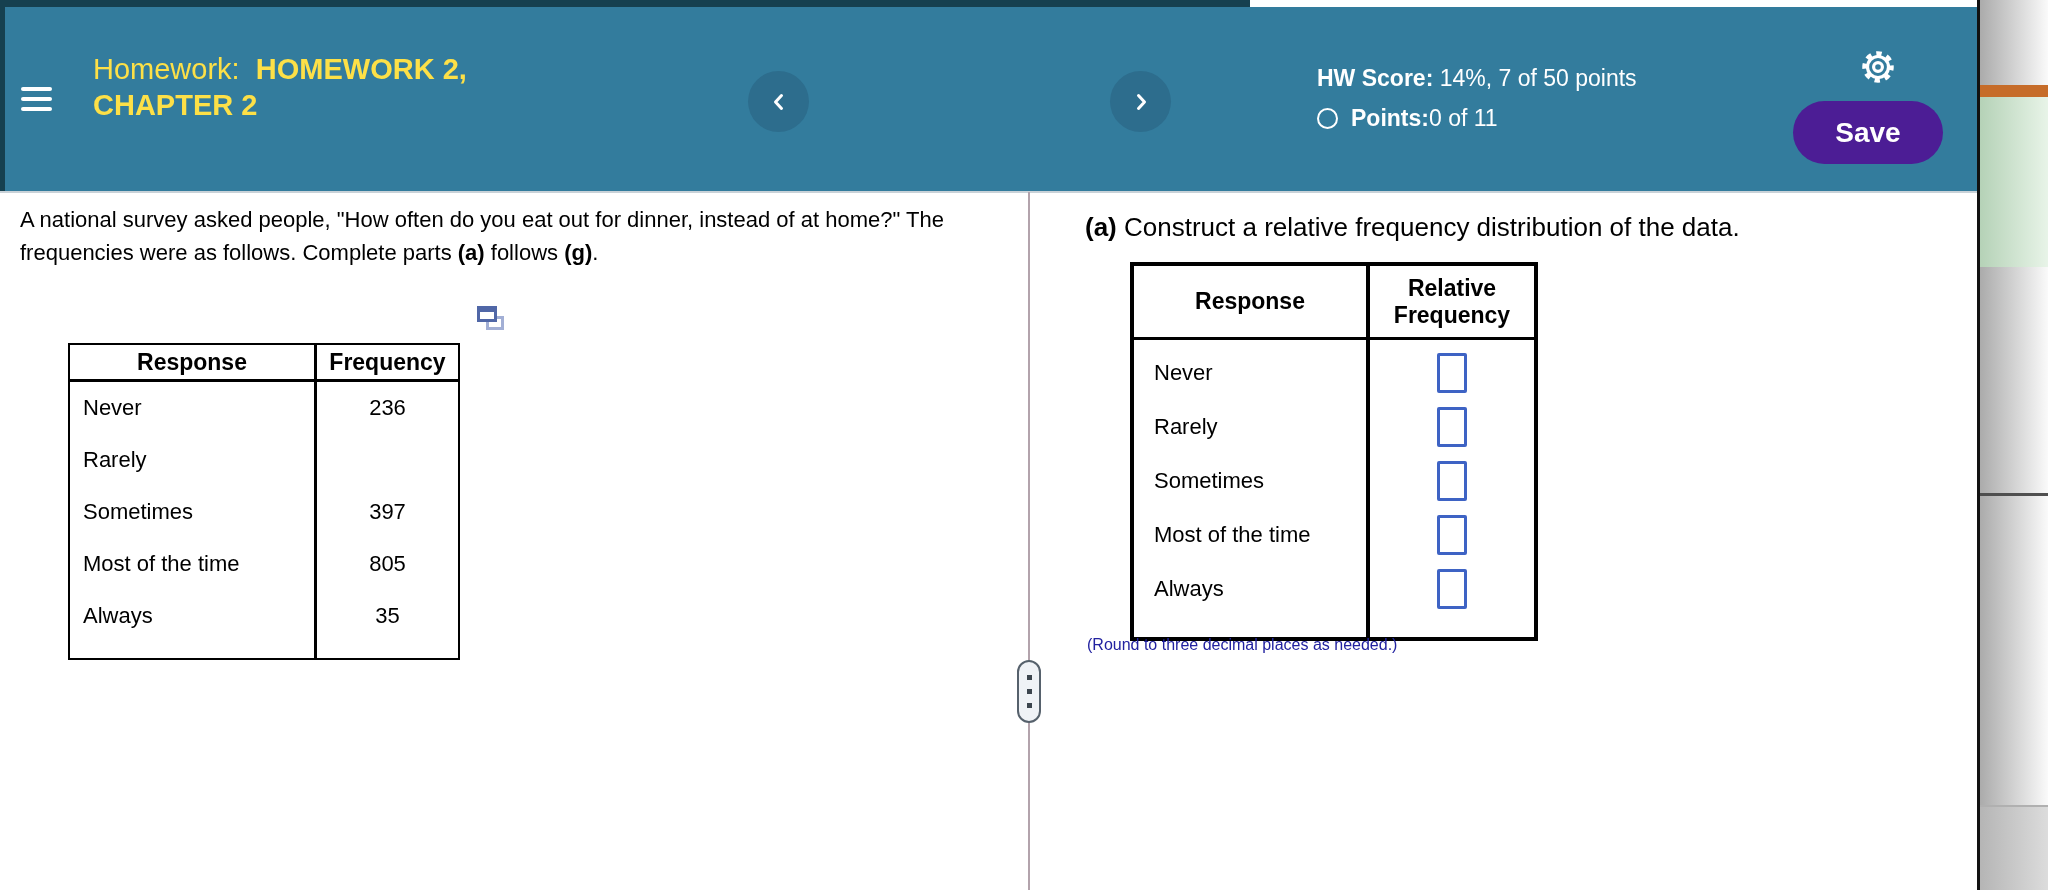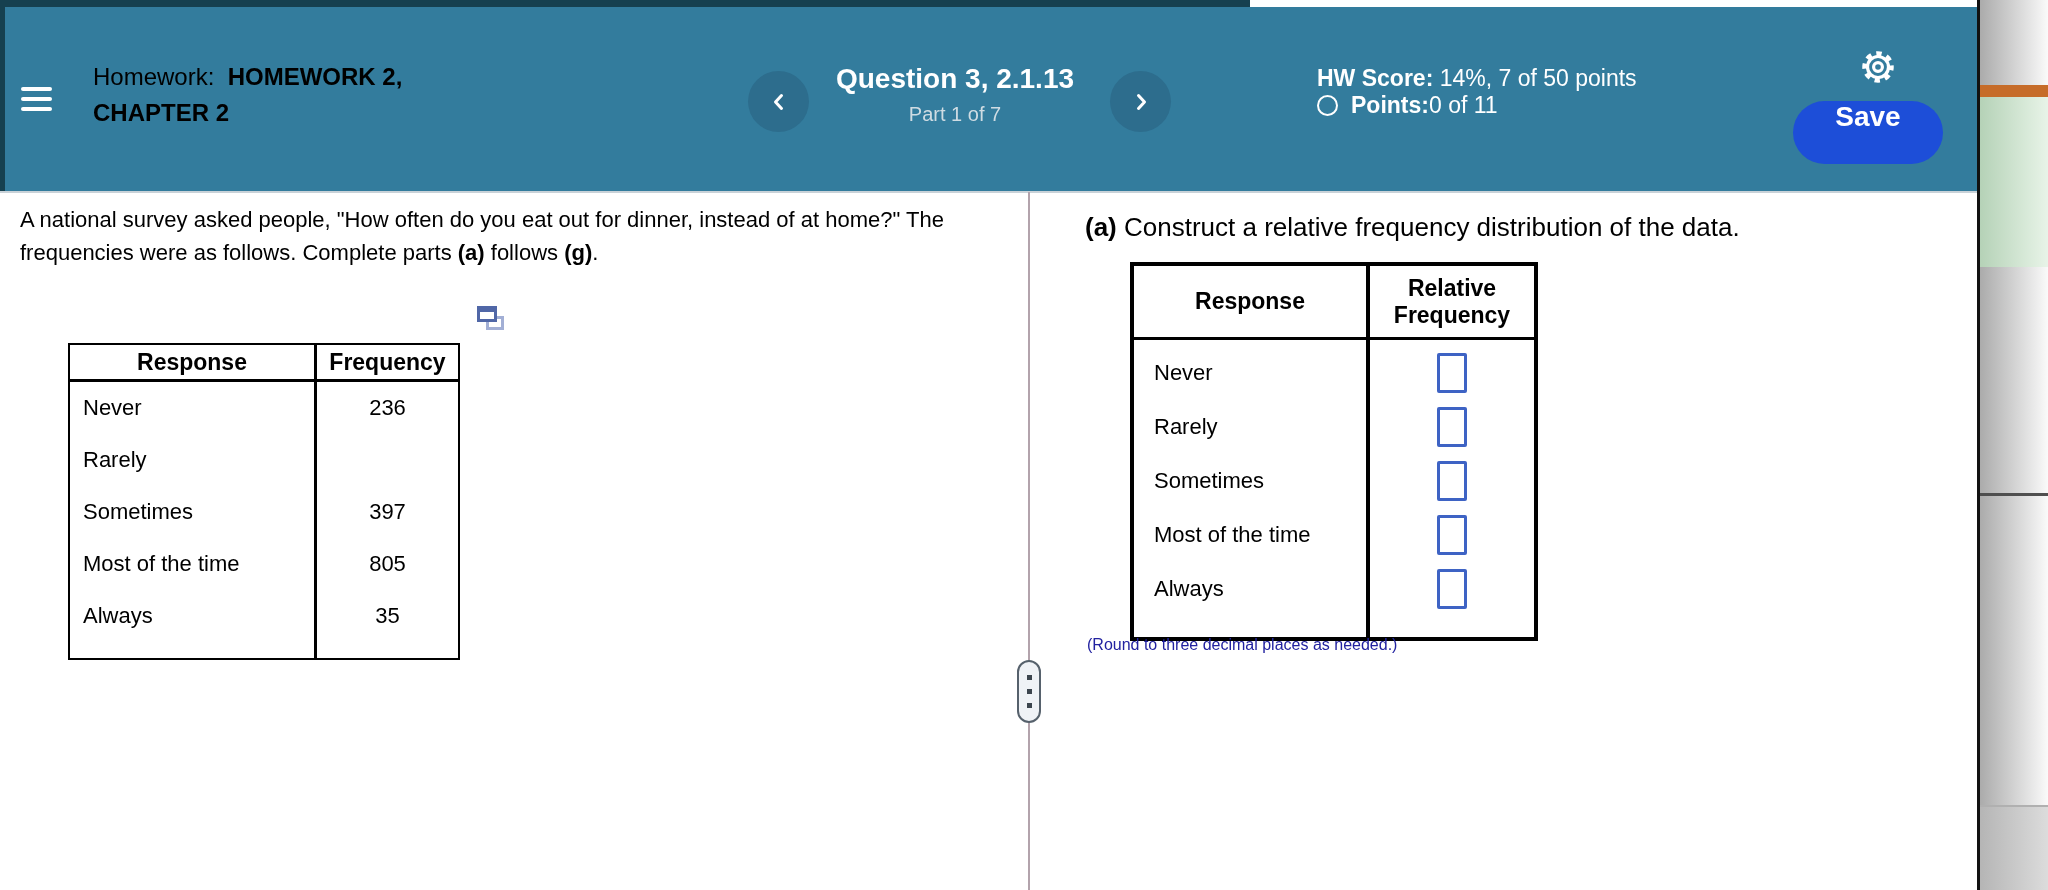--- a/index.html
+++ b/index.html
@@ -8,43 +8,43 @@
   .abs { position:absolute; }
   #page { position:relative; width:2048px; height:890px; background:#ffffff; }
 
   
   #top-dark-band { left:0; top:0; width:1250px; height:7px; background:#16404f; }
   #app-header { left:0; top:7px; width:1977px; height:184px; background:#337c9d;
                 border-left:5px solid #16404f; }
   #menu-button { left:16px; top:80px; width:34px; height:26px; cursor:pointer; }
   #menu-button .bar { width:31px; height:4px; background:#ffffff; border-radius:2px;
                       margin-bottom:6px; }
-  #assignment-title { left:88px; top:52px; color:#000000; font-size:24px; line-height:36px; }
+  #assignment-title { left:88px; top:44px; color:#fde047; font-size:29px; line-height:36px; }
   #assignment-title .prefix { font-weight:400; }
   #assignment-title .bold { font-weight:700; }
 
   .nav-circle { width:61px; height:61px; border-radius:50%; background:#2d6d8d;
                 display:flex; align-items:center; justify-content:center; cursor:pointer; }
   #prev-question-button { left:743px; top:64px; }
   #next-question-button { left:1105px; top:64px; }
   #question-nav-text { left:785px; top:56px; width:330px; text-align:center; color:#fff; }
   #question-title { font-size:28px; font-weight:700; }
   #question-part { font-size:20px; margin-top:8px; color:#cfdce3; }
 
   #score-block { left:1312px; top:58px; color:#ffffff; font-size:23px; }
-  #score-line1 { }
+  #score-line1 { margin-bottom:13px; }
   #score-line2 { display:flex; align-items:center; }
   .score-bold { font-weight:700; }
   #points-radio-icon { width:21px; height:21px; border:2.5px solid #ffffff;
                        border-radius:50%; margin-right:13px; flex:0 0 auto; }
 
   #settings-button { left:1853px; top:40px; width:40px; height:40px; cursor:pointer; }
   #save-button { left:1788px; top:94px; width:150px; height:63px; border-radius:33px;
-                 background:#1d4ed8; color:#ffffff; font-size:28px; font-weight:700;
-                 display:flex; align-items:flex-start; justify-content:center; cursor:pointer; }
+                 background:#4c1d95; color:#ffffff; font-size:28px; font-weight:700;
+                 display:flex; align-items:center; justify-content:center; cursor:pointer; }
   #header-underline { left:0; top:191px; width:1977px; height:2px; background:#c9d2d8; }
 
   
   #question-prompt { left:20px; top:203px; width:1000px; font-size:22px; line-height:33px; color:#000; }
   #question-prompt b { font-weight:700; }
 
   #popout-icon { left:477px; top:306px; width:28px; height:27px; cursor:pointer; }
   #popout-back  { position:absolute; left:9px; top:10px; width:18px; height:14px;
                   border:3px solid #a2afd5; background:#fff; }
   #popout-front { position:absolute; left:0; top:0; width:20px; height:16px;
@@ -121,24 +121,20 @@
       <div><span class="prefix">Homework:</span><span class="prefix">&nbsp; </span><span class="bold">HOMEWORK 2,</span></div>
       <div class="bold">CHAPTER 2</div>
     </div>
 
     <div id="prev-question-button" class="abs nav-circle">
       <svg width="24" height="24" viewBox="0 0 24 24">
         <polyline points="14.5,5.5 8.5,12 14.5,18.5" fill="none" stroke="#ffffff" stroke-width="3" stroke-linecap="round" stroke-linejoin="round"></polyline>
       </svg>
     </div>
 
-    <div id="question-nav-text" class="abs">
-      <div id="question-title">Question 3, 2.1.13</div>
-      <div id="question-part">Part 1 of 7</div>
-    </div>
 
     <div id="next-question-button" class="abs nav-circle">
       <svg width="24" height="24" viewBox="0 0 24 24">
         <polyline points="9.5,5.5 15.5,12 9.5,18.5" fill="none" stroke="#ffffff" stroke-width="3" stroke-linecap="round" stroke-linejoin="round"></polyline>
       </svg>
     </div>
 
     <div id="score-block" class="abs">
       <div id="score-line1">
         <span class="score-bold">HW Score:</span><span> 14%, 7 of 50 points</span>

